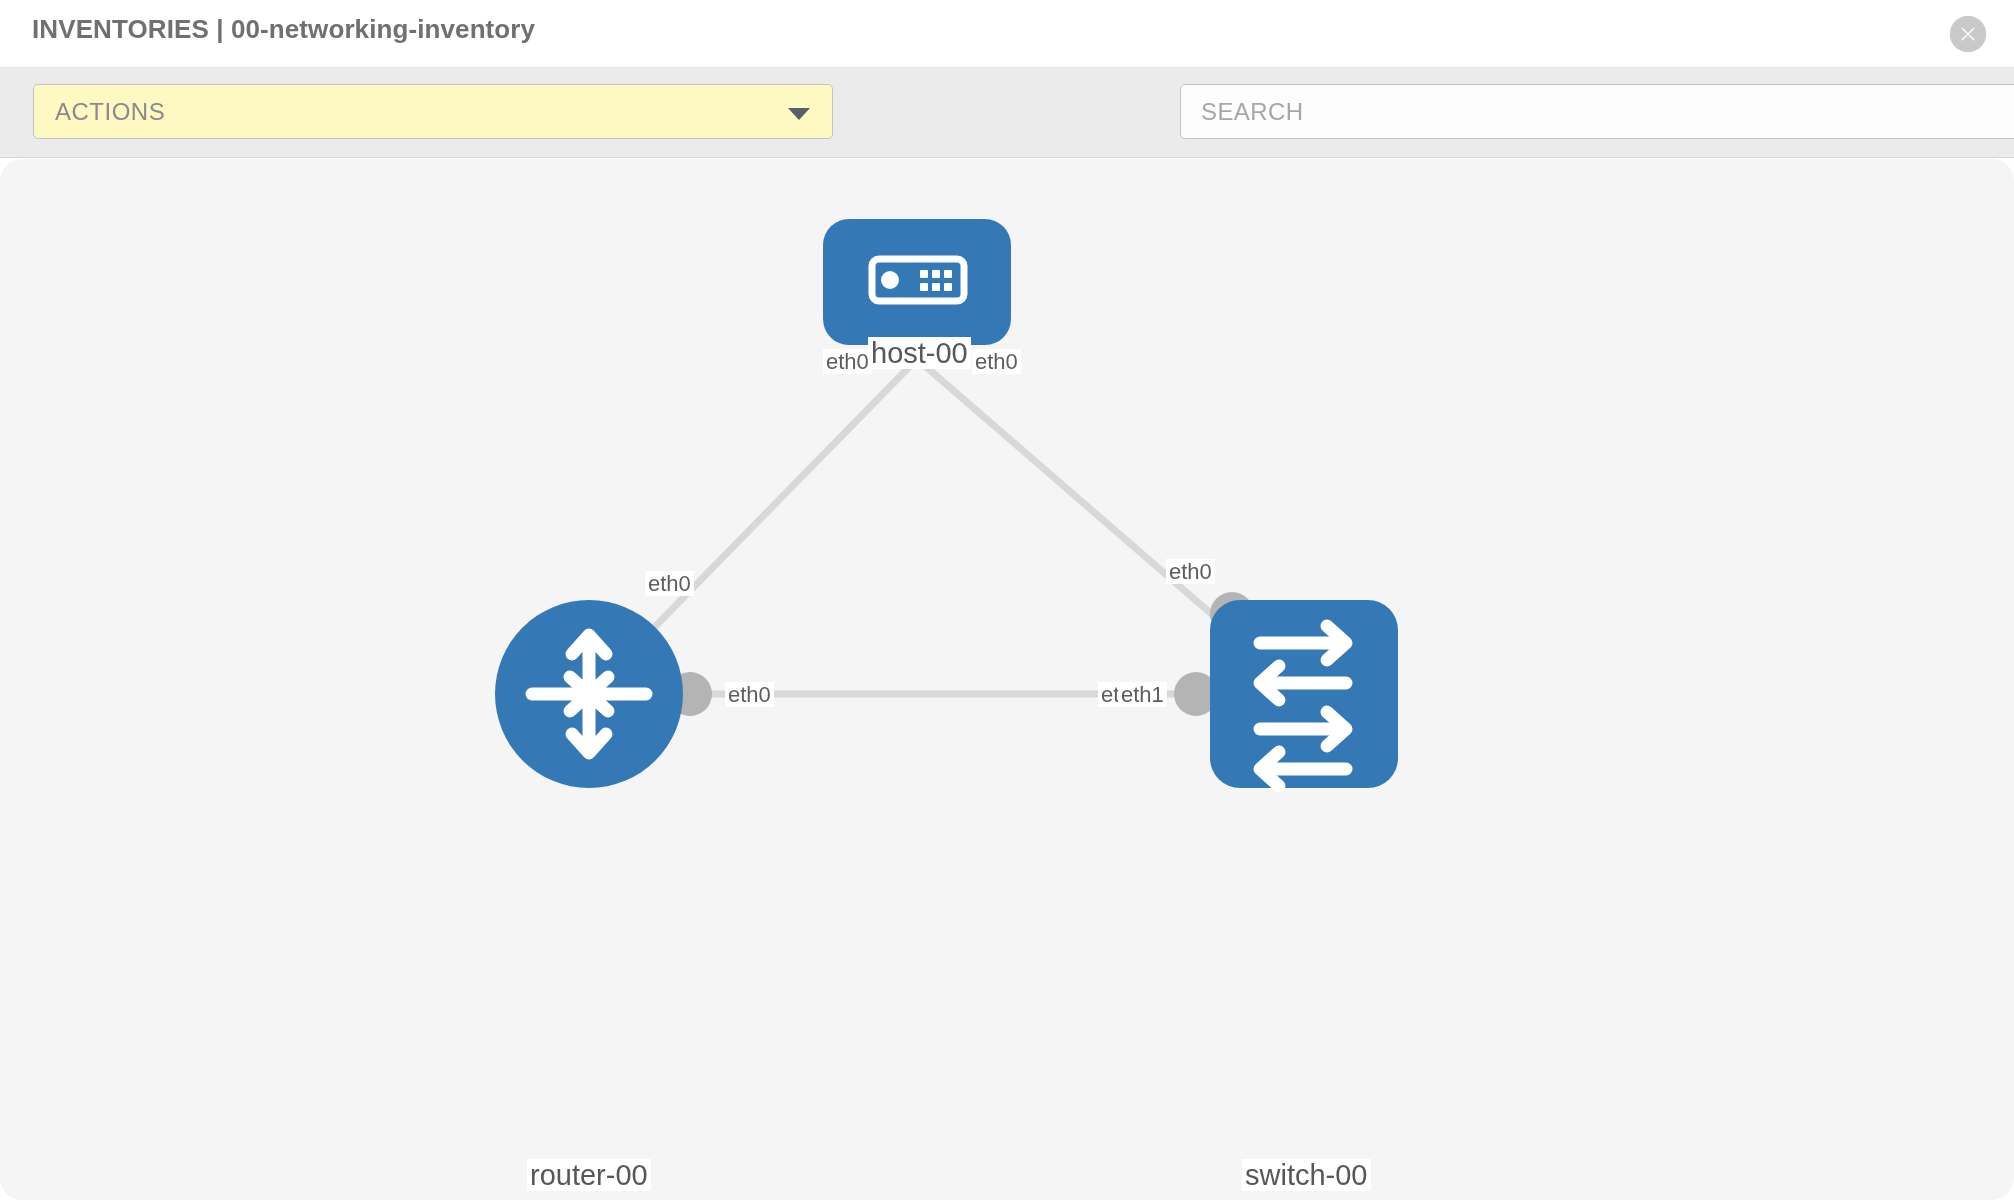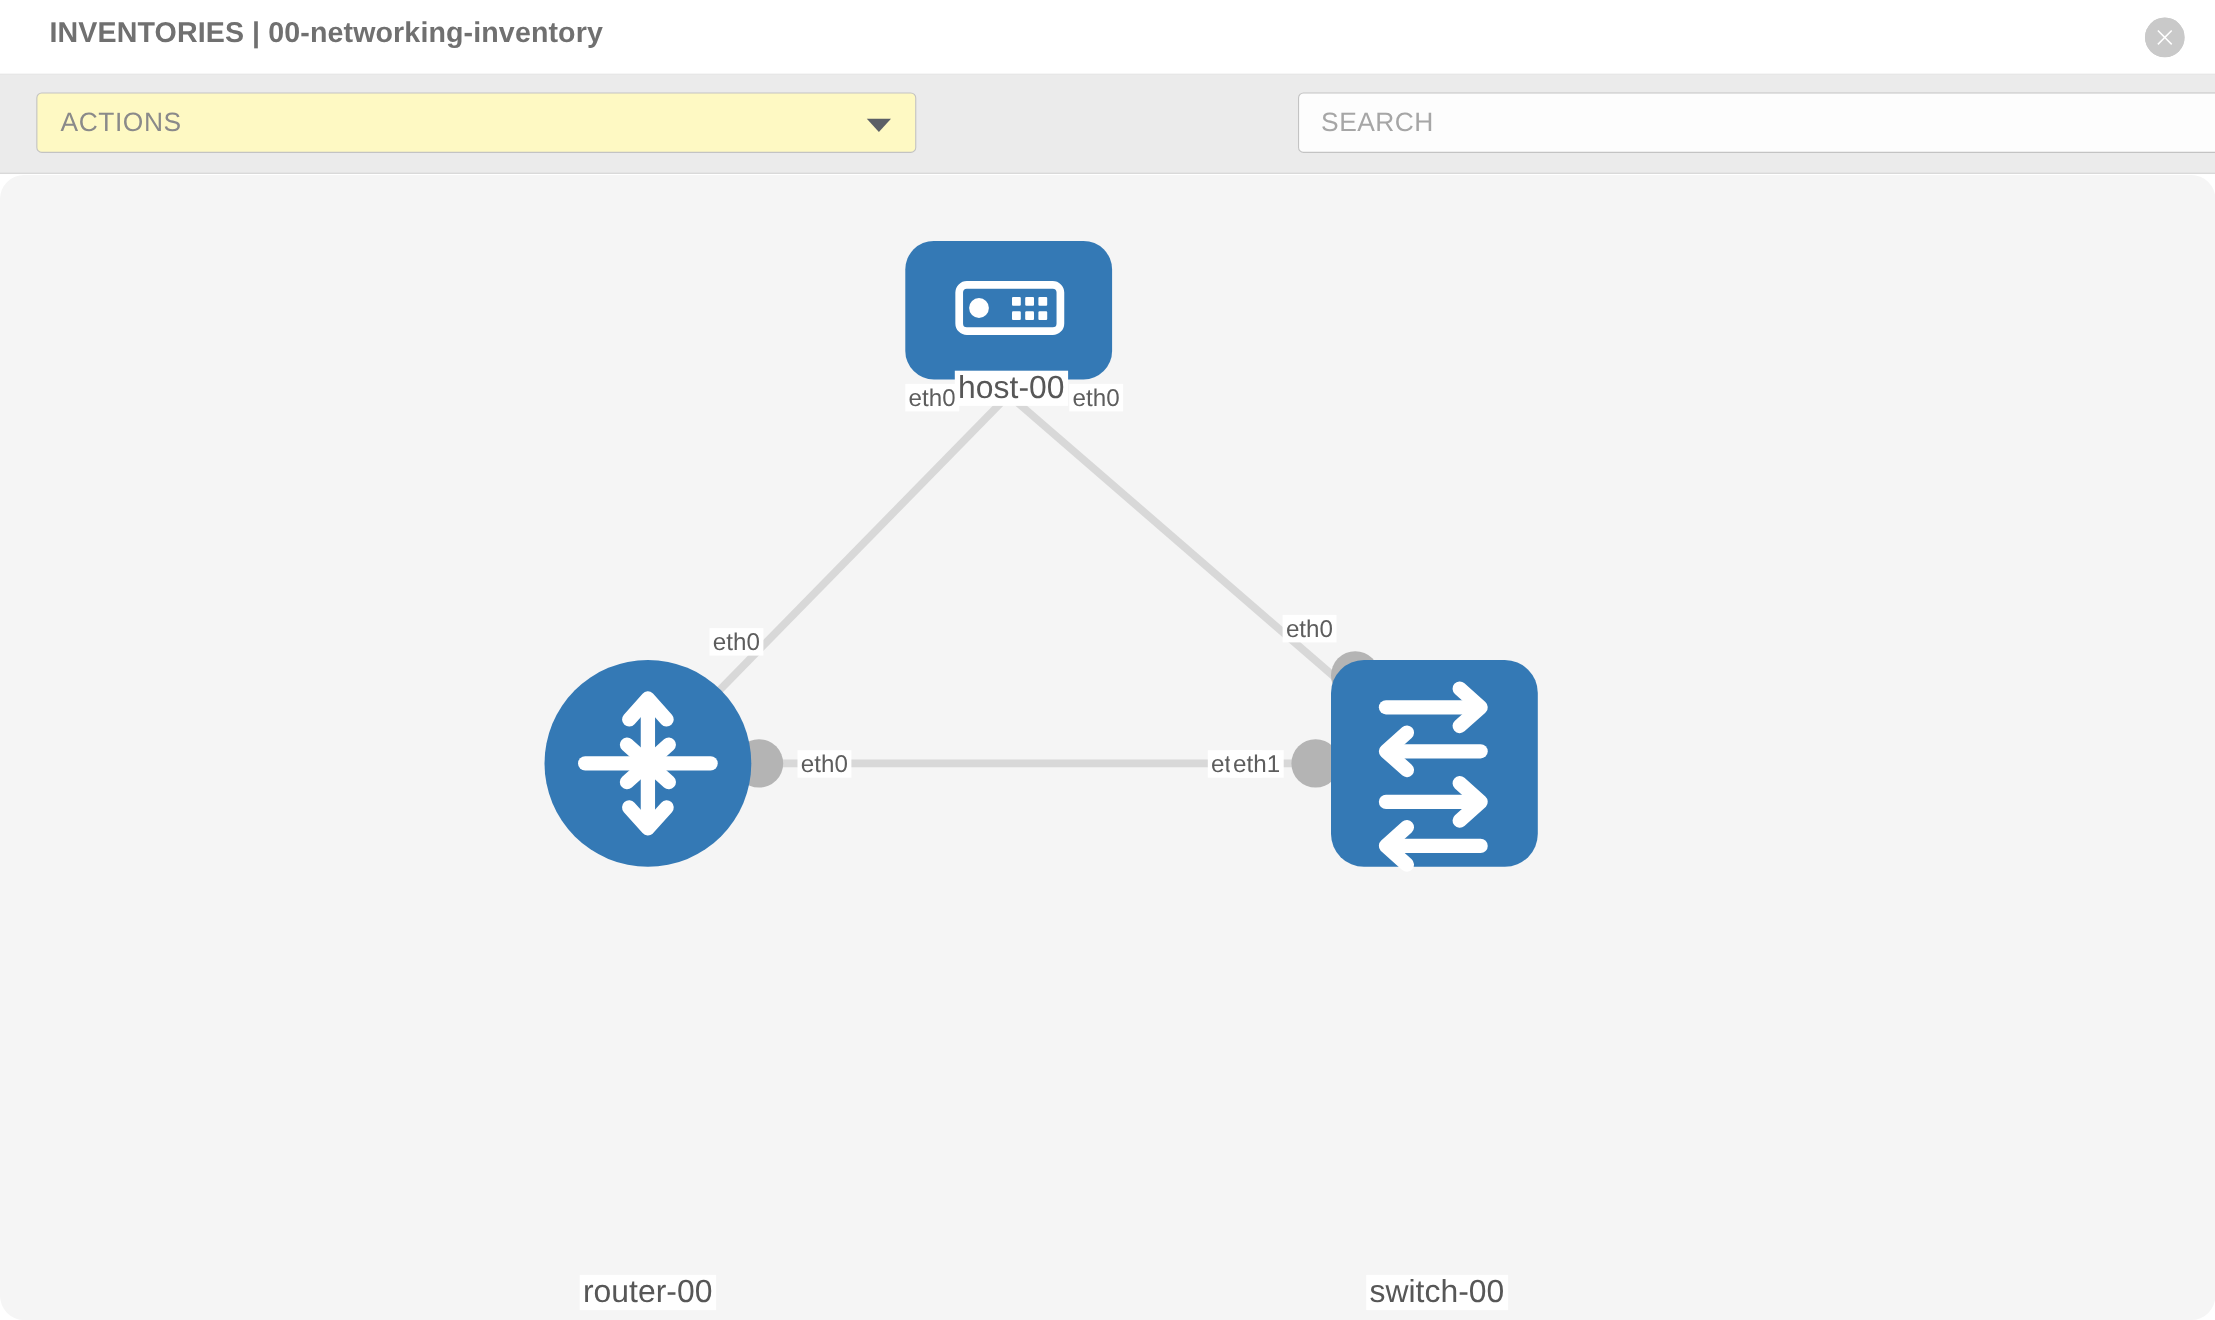--- a/index.html
+++ b/index.html
@@ -31,21 +31,20 @@
   .header-title {
     position: absolute;
     left: 32px;
     top: 14px;
     font-size: 26px;
     font-weight: bold;
     color: #707070;
     font-family: "Liberation Sans Narrow", "Liberation Sans", sans-serif;
     letter-spacing: 0.1px;
     white-space: nowrap;
-    margin-left: 13px;
   }
   .close-btn {
     position: absolute;
     right: 28px;
     top: 16px;
     width: 36px;
     height: 36px;
     border-radius: 50%;
     background: #c9c9c9;
     cursor: pointer;

